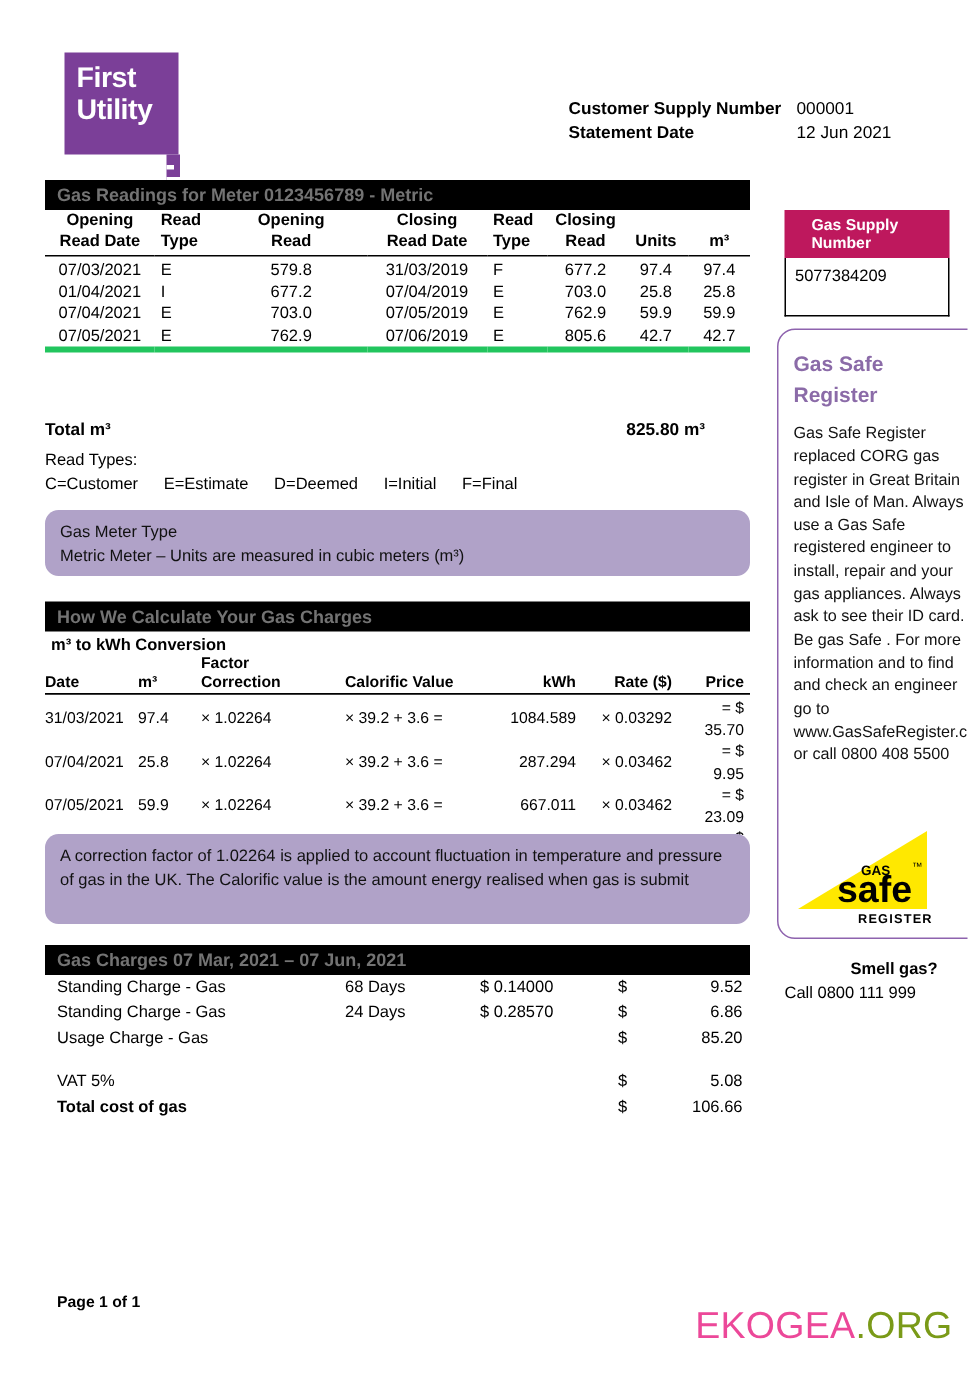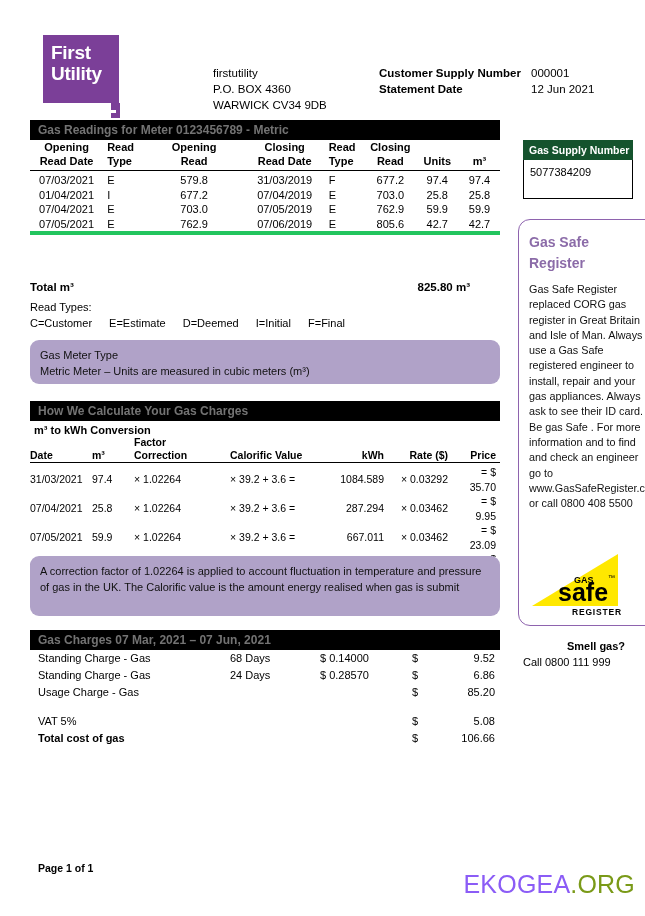--- a/index.html
+++ b/index.html
@@ -109,60 +109,55 @@
   .g-desc { width: 200px; padding-left: 8px !important; }
   .g-days { width: 90px; }
   .g-rate { width: 92px; }
   .g-cur  { width: 40px; }
   .g-amt  { width: 48px; text-align: right; padding-right: 5px !important; }
   .bold { font-weight: bold; }
   .spacer td { height: 12px; line-height: 12px; }
 
   
   .gsn-box { position: absolute; left: 523px; top: 140px; width: 110px; }
-  .gsn-hdr { background: #14532d; color: #fff; font-weight: bold; font-size: 10.5px; padding: 4px 0 4px 6px; }
+  .gsn-hdr { background: #be185d; color: #fff; font-weight: bold; font-size: 10.5px; padding: 4px 0 4px 18px; }
   .gsn-body { border: 1px solid #000; border-top: none; height: 39px; padding: 6px 0 0 6px; font-size: 11px; }
 
   .gsr-card {
     position: absolute; left: 518px; top: 219px; width: 139px; height: 407px;
     border: 1.5px solid #8E63AE; border-radius: 12px;
     padding: 12px 9px 0 10px;
   }
   .gsr-title { color: #8B6BA8; font-weight: bold; font-size: 14px; line-height: 21px; margin-bottom: 8px; }
   .gsr-body { font-size: 10.8px; line-height: 15.3px; color: #111; }
 
   .gslogo { position: absolute; left: 528px; top: 552px; width: 98px; height: 68px; }
 
   .smell { position: absolute; left: 523px; top: 638px; font-size: 11px; line-height: 16px; }
   .smell .t { font-weight: bold; margin-left: 44px; }
 
   
   .pagenum { position: absolute; left: 38px; top: 862px; font-size: 10.5px; font-weight: bold; }
   .ekogea { position: absolute; right: 10px; top: 870px; font-size: 25px; letter-spacing: 0.2px; }
-  .ekogea .a { color: #8b5cf6; }
+  .ekogea .a { color: #ec4899; }
   .ekogea .b { color: #7A9A18; }
 </style>
 </head>
 <body>
 
 <div class="page">
 
   <div class="logo-wrap">
     <div class="logo-sq">
       <div class="l1">First</div>
       <div class="l2">Utility</div>
     </div>
     <div class="logo-notch"></div>
   </div>
 
-  <div class="address">
-    <div>firstutility</div>
-    <div>P.O. BOX 4360</div>
-    <div>WARWICK CV34 9DB</div>
-  </div>
 
   <div class="acct">
     <div class="row">
       <span class="lbl">Customer Supply Number</span>
       <span class="val">000001</span>
     </div>
     <div class="row">
       <span class="lbl">Statement Date</span>
       <span class="val">12 Jun 2021</span>
     </div>

